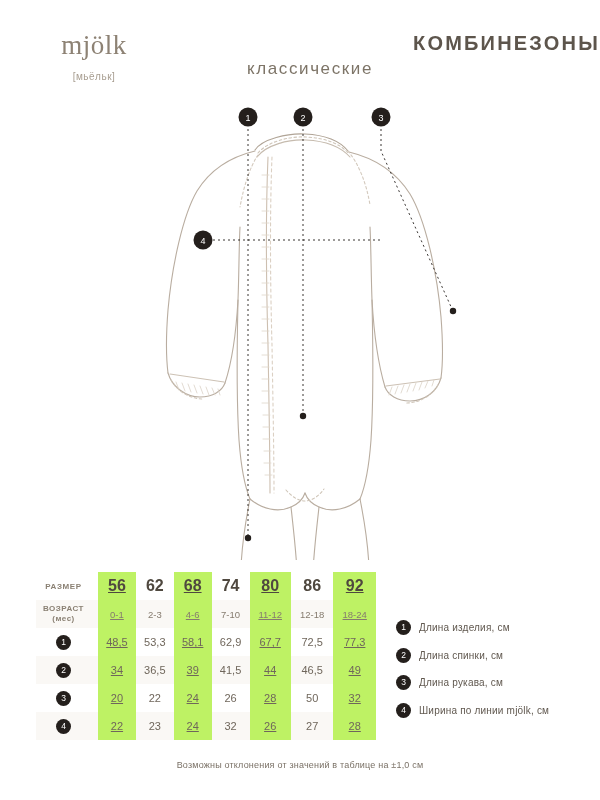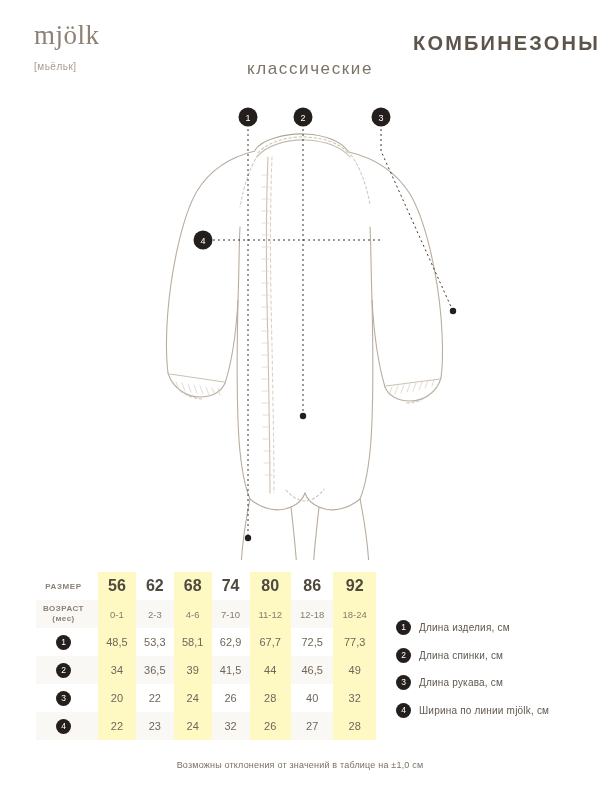--- a/index.html
+++ b/index.html
@@ -11,23 +11,23 @@
     font-family: "Liberation Sans", sans-serif;
     color: #6b6257;
     position: relative;
     overflow: hidden;
   }
 
   
   .logo {
     position: absolute;
     left: 34px;
-    top: 22px;
+    top: 32px;
     width: 120px;
-    text-align: left;
+    text-align: center;
   }
   .logo-word {
     font-family: "Liberation Serif", serif;
     font-size: 27px;
     letter-spacing: 0.5px;
     color: #8d8274;
     line-height: 1;
   }
   .logo-sub {
     font-size: 10px;
@@ -109,21 +109,21 @@
     color: #857b6e;
   }
   table.size-table tr.age td.lbl {
     font-size: 8px;
     letter-spacing: 0.5px;
     font-weight: bold;
     color: #8a8073;
     line-height: 1.25;
     margin-left: 16px;
   }
-  .col-shade { background: #fef9c3; }
+  .col-shade { background: #bef264; text-decoration: underline; }
   .row-shade { background: #faf8f5; }
   .lbl-col { width: 62px; text-align: right; padding-right: 8px; }
   .mini-badge {
     display: inline-block;
     width: 15px;
     height: 15px;
     border-radius: 50%;
     background: #241f1c;
     color: #fff;
     font-size: 8.5px;
@@ -328,21 +328,21 @@
 
       <tr>
         <td class="lbl-col">
           <span class="mini-badge">3</span>
         </td>
         <td class="col-shade">20</td>
         <td>22</td>
         <td class="col-shade">24</td>
         <td>26</td>
         <td class="col-shade">28</td>
-        <td>40</td>
+        <td>50</td>
         <td class="col-shade">32</td>
       </tr>
 
       <tr class="row-shade">
         <td class="lbl-col">
           <span class="mini-badge">4</span>
         </td>
         <td class="col-shade">22</td>
         <td>23</td>
         <td class="col-shade">24</td>

